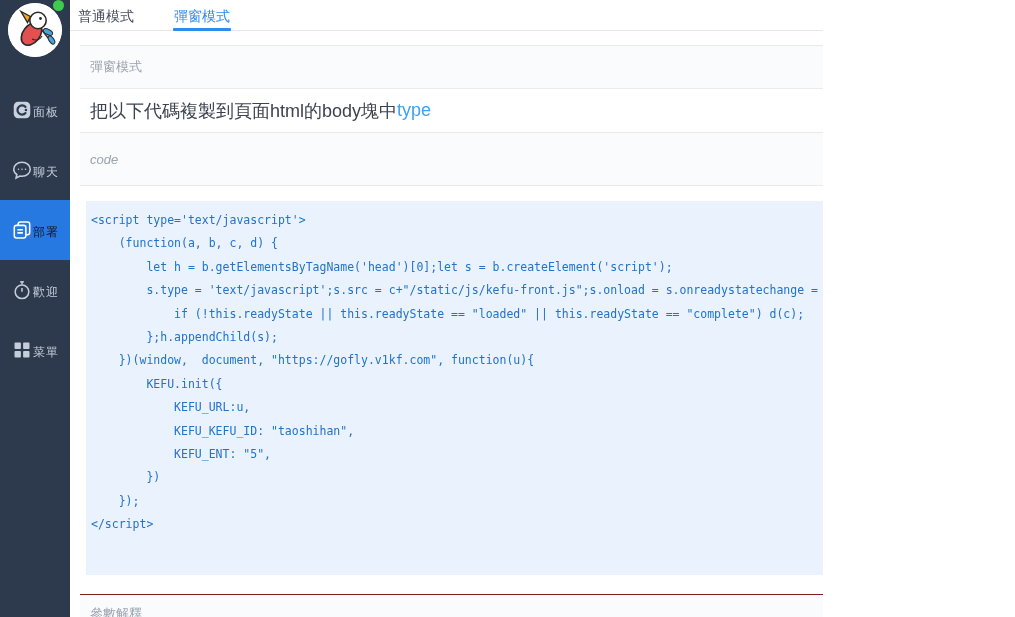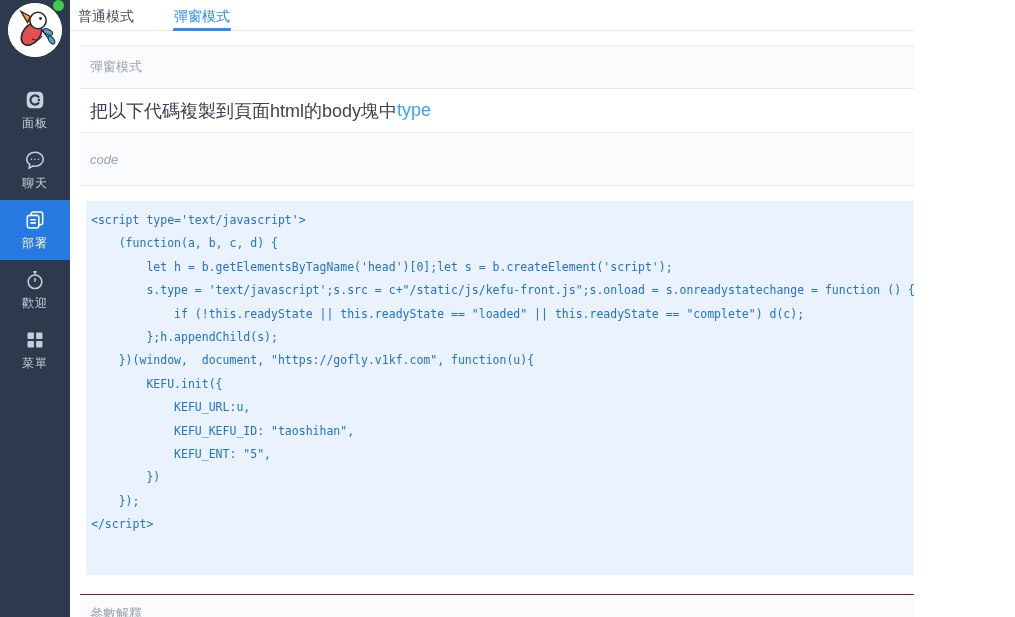--- a/index.html
+++ b/index.html
@@ -19,30 +19,30 @@
   .avatar {
     position: absolute; left: 8px; top: 3px; width: 54px; height: 54px;
     border-radius: 50%; background: #fff; overflow: hidden;
   }
   .status-dot {
     position: absolute; left: 53px; top: 0px; width: 11px; height: 11px;
     border-radius: 50%; background: var(--status-dot, #3ecb4e);
   }
   .menu { margin-top: 18px; }
   .menu-item {
-    width: 70px; height: 60px; display: flex; flex-direction: column;
+    width: 70px; height: 60px; display: flex; flex-direction: row;
     align-items: center; justify-content: center; cursor: pointer;
     color: #c5cdda;
     font-family: Liberation Mono, monospace;
   }
   .menu-item .mi-label { font-size: 12px; margin-top: 4px; letter-spacing: 1px; }
   .menu-item svg { display: block; }
-  .menu-item.active { background: var(--sidebar-active, #2679e1); color: #fef9c3; }
+  .menu-item.active { background: var(--sidebar-active, #2679e1); color: #0f172a; }
   
-  .main { position: absolute; left: 70px; top: 0; width: 844px; height: 617px; }
+  .main { position: absolute; left: 70px; top: 0; width: 753px; height: 617px; }
   .tabbar {
     display: flex; padding: 8px 0 0 8px; height: 31px;
     border-bottom: 1px solid #e6e8eb;
   }
   .tab {
     font-size: 14px; margin-right: 40px; position: relative;
     padding-bottom: 9px; color: #495060; cursor: pointer;
   }
   .tab.active { color: var(--accent, #2d8cf0); }
   .tab.active::after {

